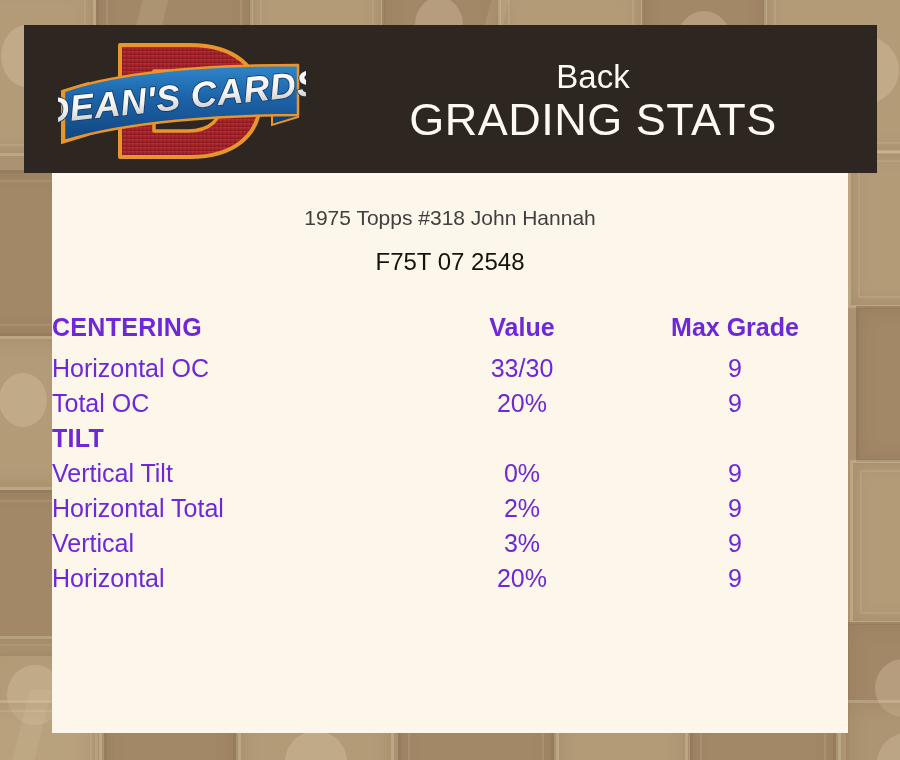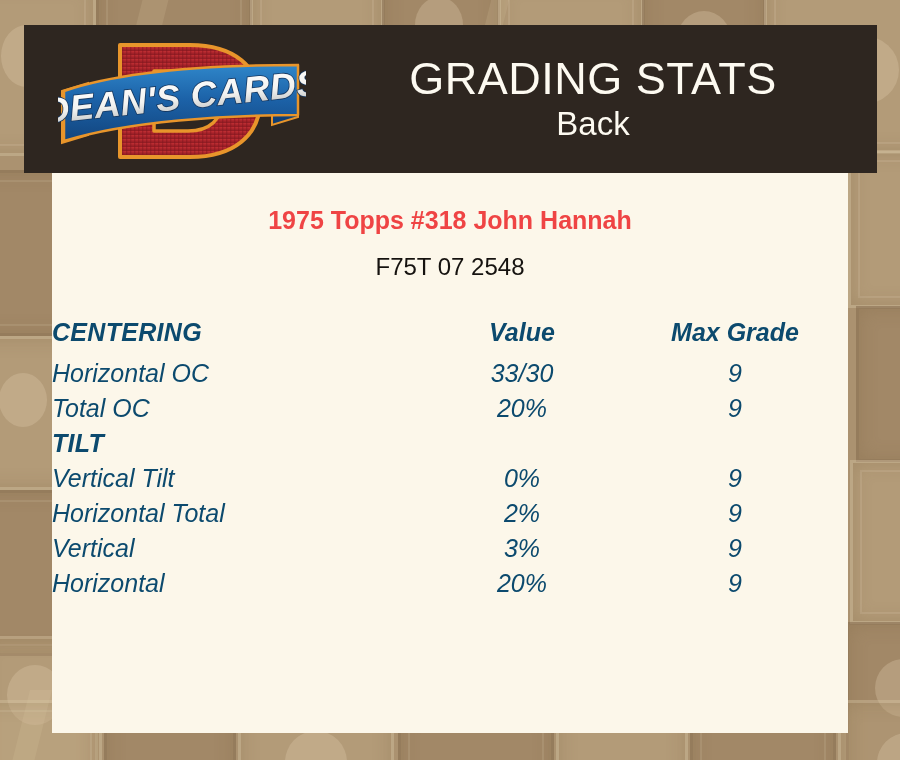--- a/index.html
+++ b/index.html
@@ -109,23 +109,23 @@
     height: 560px;
     background: #fcf7ea;
     box-sizing: border-box;
     padding-top: 32px;
   }
 
   #card-heading-block {
     text-align: center;
   }
   #card-title {
-    color: #ef4444;
-    font-size: 25px;
-    font-weight: bold;
+    color: #404040;
+    font-size: 21px;
+    font-weight: normal;
     line-height: 1.25;
   }
   #card-serial {
     color: #15120f;
     font-size: 24px;
     font-weight: 400;
     line-height: 1.3;
     margin-top: 15px;
   }
 
@@ -136,23 +136,22 @@
     border-collapse: collapse;
   }
   #stats-table col.c-label  { width: 370px; }
   #stats-table col.c-value  { width: 200px; }
   #stats-table col.c-grade  { width: 226px; }
 
   #stats-table th,
   #stats-table td {
     padding: 0;
     font-size: 25px;
-    color: #0c4a6e;
+    color: #6d28d9;
     vertical-align: baseline;
-    font-style: italic;
   }
 
   .hdr-row th {
     height: 41px;
     font-weight: bold;
   }
   .hdr-row th.group-name {
     text-align: left;
     padding-left: 105px;
     letter-spacing: 0.3px;
@@ -298,22 +297,22 @@
 
       <path d="M6 60 C70 38 170 34 240 34 L240 84 C170 84 70 90 6 110 Z" fill="url(#ribbonBlue)" stroke="#e8952b" stroke-width="2.5" stroke-linejoin="round"></path>
 
       <g transform="rotate(-6 124 66)">
         <text x="124" y="78" text-anchor="middle" font-family="'Liberation Sans', sans-serif" font-size="36" font-weight="bold" font-style="italic" letter-spacing="0.5" fill="url(#wordSilver)" stroke="#15365e" stroke-width="1.6" paint-order="stroke">DEAN'S CARDS</text>
       </g>
     </svg>
   </div>
 
   <div id="header-title-block">
+    <div id="page-subtitle">Back</div>
     <div id="page-title">GRADING STATS</div>
-    <div id="page-subtitle">Back</div>
   </div>
 </div>
 
 <div id="content-panel">
 
   <div id="card-heading-block">
     <div id="card-title">1975 Topps #318 John Hannah</div>
     <div id="card-serial">F75T 07 2548</div>
   </div>
 

